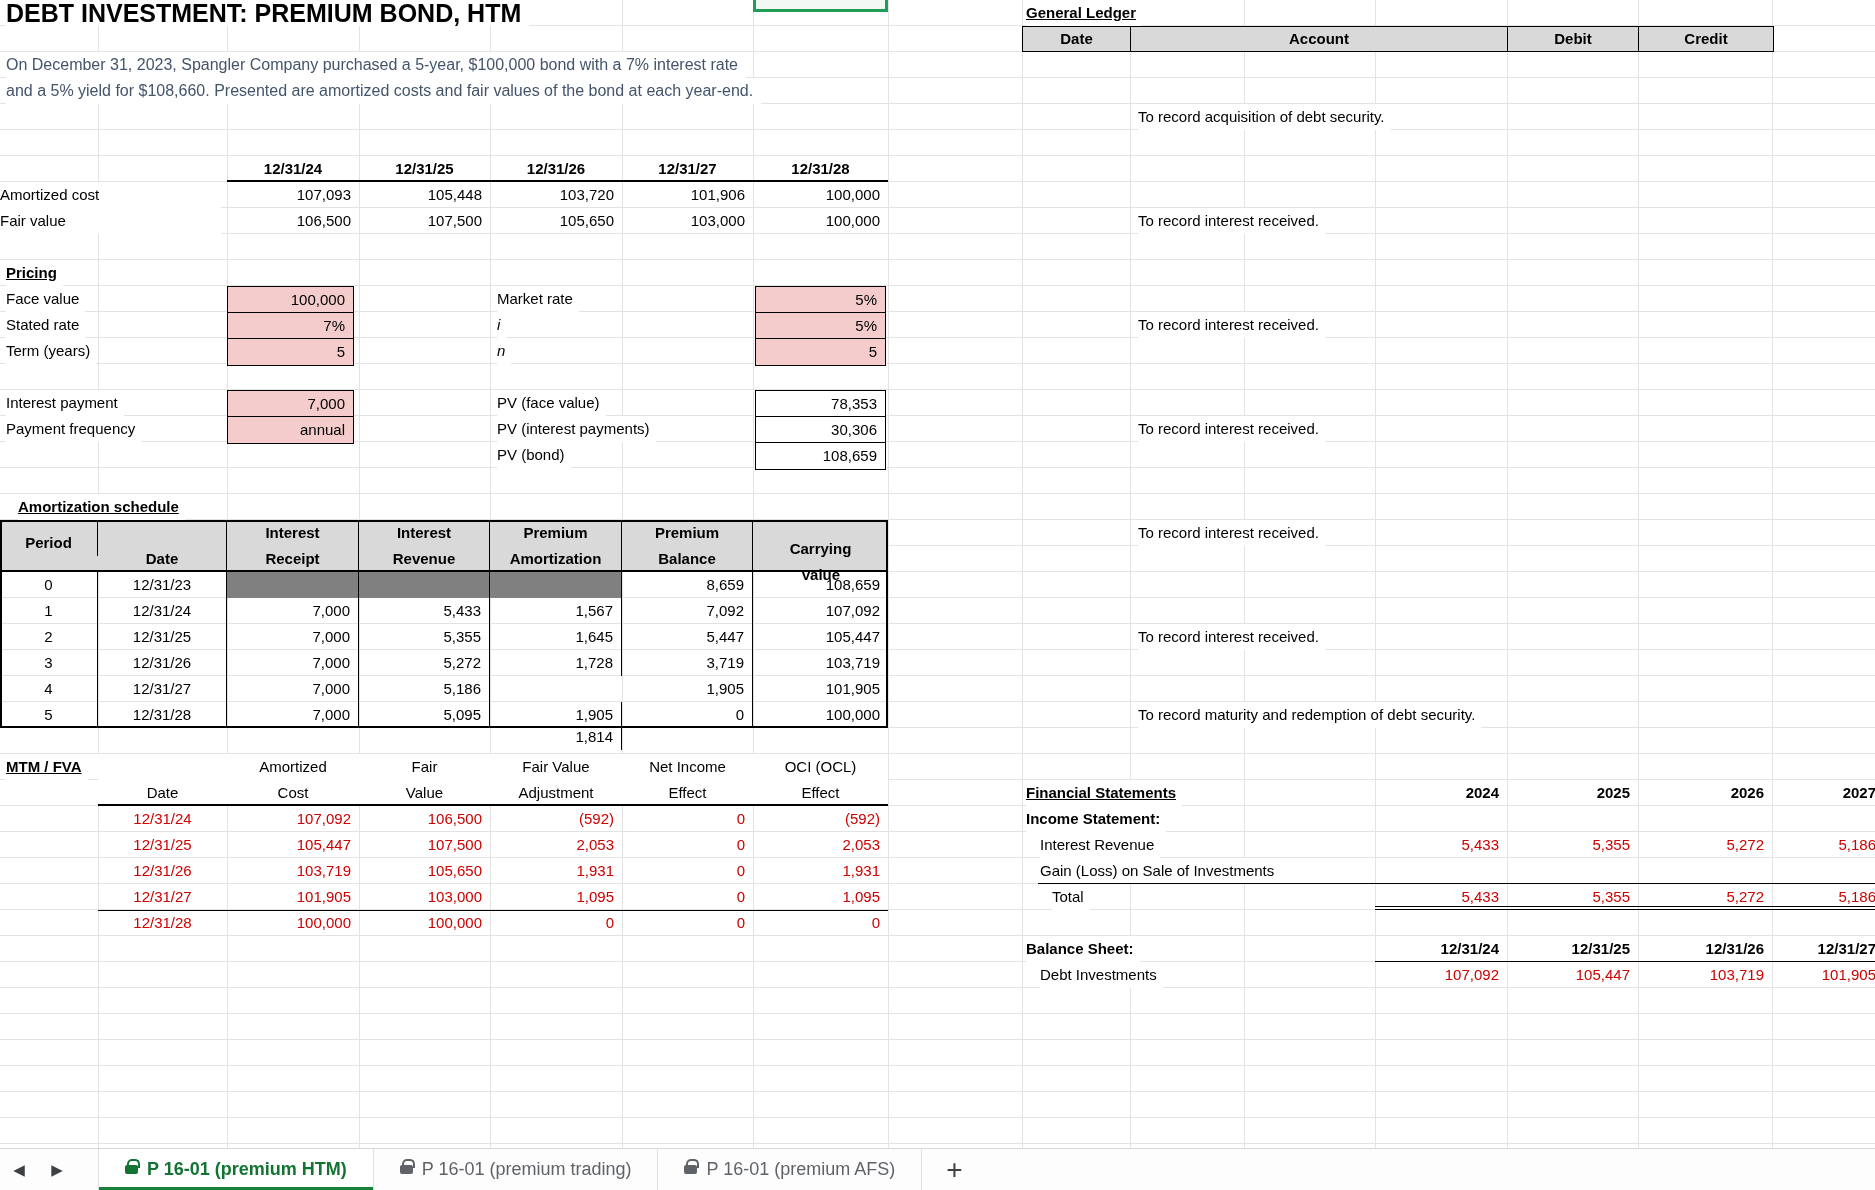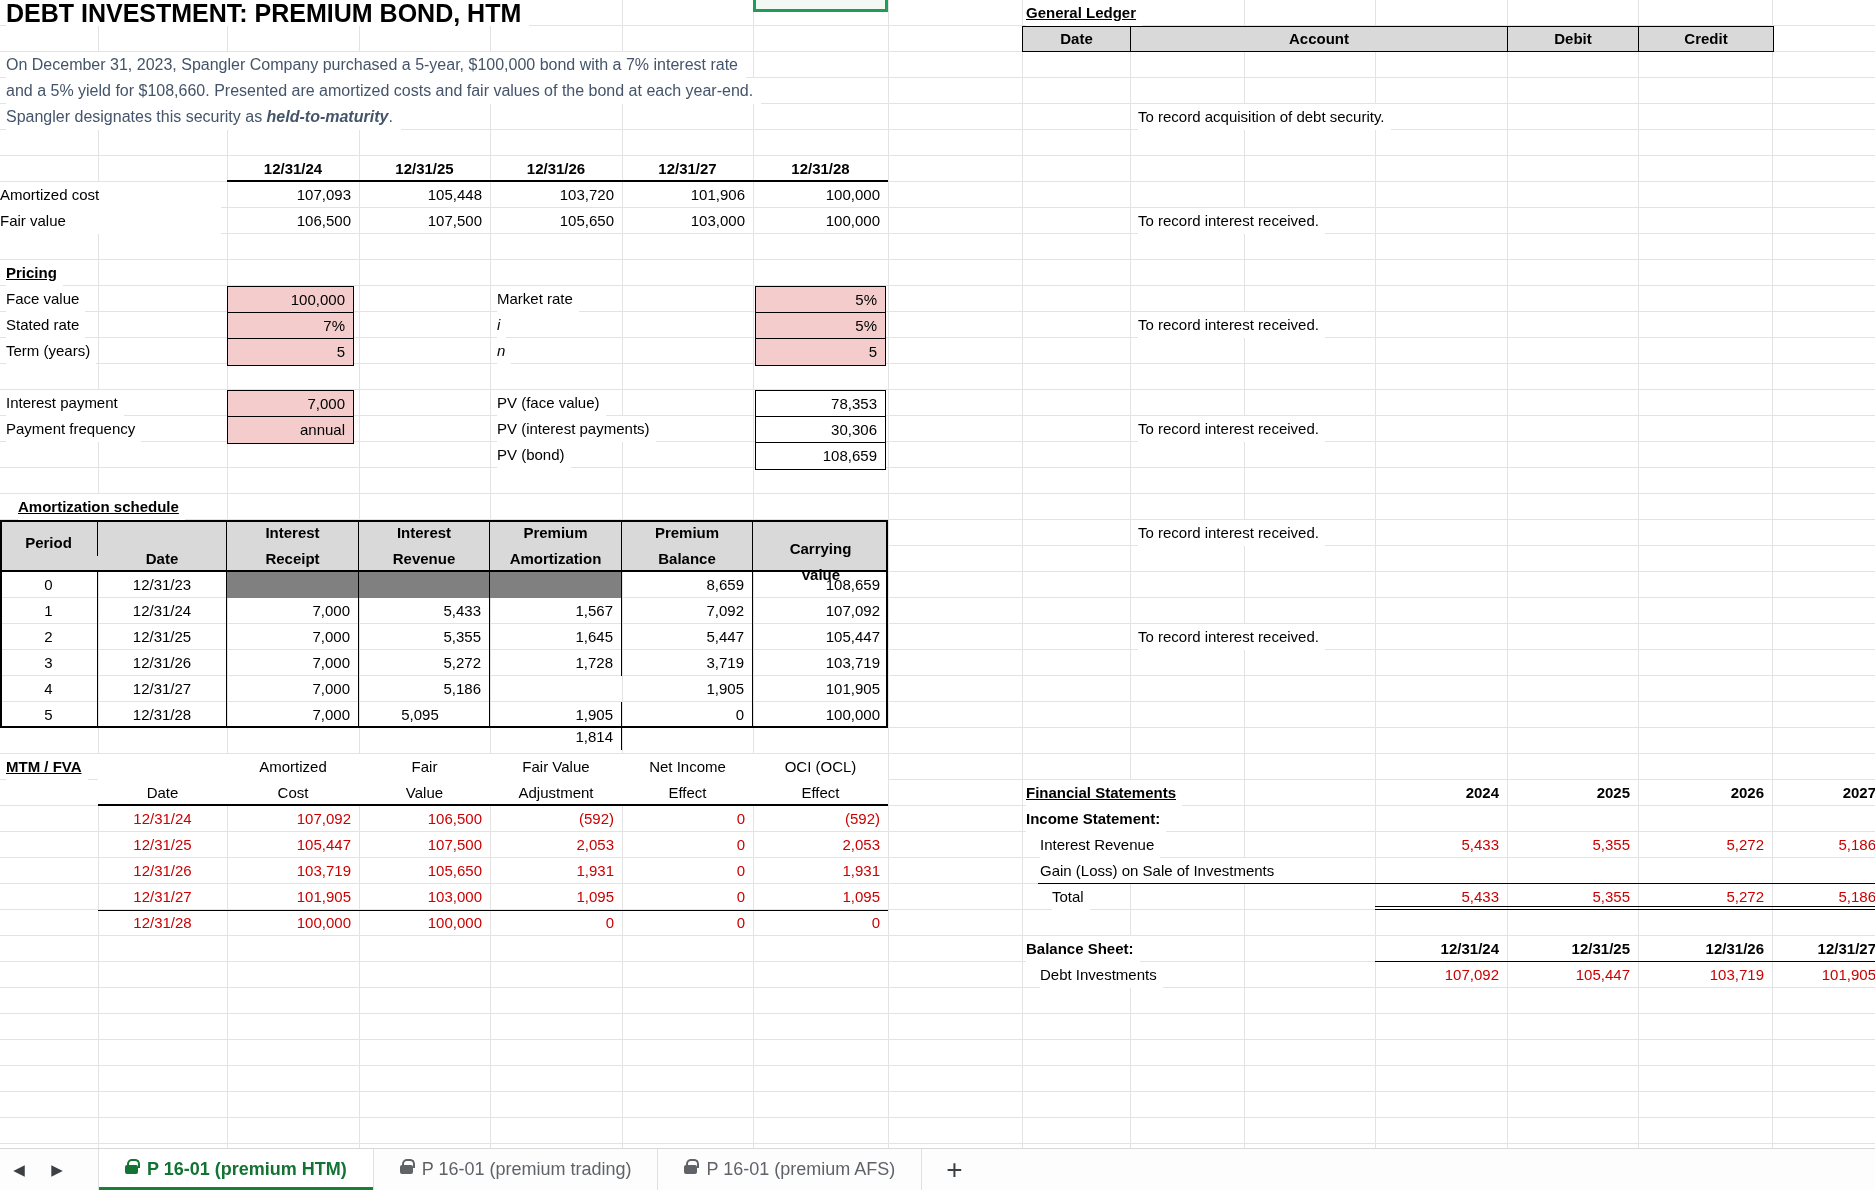--- a/index.html
+++ b/index.html
@@ -69,21 +69,20 @@
       <div class="vline" style="left: 1638px;"></div>
       <div class="vline" style="left: 1772px;"></div>
     </div>
 
   <div class="selbox" style="left:753px;top:-8px;width:135px;height:20px"></div>
 
   <div class="cell title" style="left:6px;top:0px">DEBT INVESTMENT: PREMIUM BOND, HTM</div>
 
   <div class="cell desc" style="left:6px;top:52px">On December 31, 2023, Spangler Company purchased a 5-year, $100,000 bond with a 7% interest rate</div>
   <div class="cell desc" style="left:6px;top:78px">and a 5% yield for $108,660. Presented are amortized costs and fair values of the bond at each year-end.</div>
-  <div class="cell desc" style="left:6px;top:104px"><span>Spangler designates this security as </span><span class="em">held-to-maturity</span><span>.</span></div>
 
   <div class="cell heading" style="left:1026px;top:0px">General Ledger</div>
   <div class="glheader" style="left:1022px;top:26px">
     <div class="ghc" style="width:108px">Date</div>
     <div class="ghc" style="width:377px">Account</div>
     <div class="ghc" style="width:131px">Debit</div>
     <div class="ghc" style="width:134px">Credit</div>
   </div>
 
   <div class="cell heading" style="left:6px;top:260px">Pricing</div>
@@ -215,21 +214,21 @@
     <div class="cell ctr" style="left: 0px; top: 676px; width: 98px; border-right: 1px solid rgb(0, 0, 0);">4</div>
     <div class="cell ctr" style="left: 98px; top: 676px; width: 129px; border-right: 1px solid rgb(0, 0, 0);">12/31/27</div>
     <div class="cell num" style="left: 227px; top: 676px; width: 132px; border-right: 1px solid rgb(0, 0, 0);">7,000</div>
     <div class="cell num" style="left: 359px; top: 676px; width: 131px; border-right: 1px solid rgb(0, 0, 0);">5,186</div>
     <div class="cell num" style="left: 490px; top: 676px; width: 132px; border-right: 1px solid rgb(0, 0, 0); margin-top: 48px;">1,814</div>
     <div class="cell num" style="left: 622px; top: 676px; width: 131px; border-right: 1px solid rgb(0, 0, 0);">1,905</div>
     <div class="cell num" style="left: 753px; top: 676px; width: 135px;">101,905</div>
     <div class="cell ctr" style="left: 0px; top: 702px; width: 98px; border-right: 1px solid rgb(0, 0, 0);">5</div>
     <div class="cell ctr" style="left: 98px; top: 702px; width: 129px; border-right: 1px solid rgb(0, 0, 0);">12/31/28</div>
     <div class="cell num" style="left: 227px; top: 702px; width: 132px; border-right: 1px solid rgb(0, 0, 0);">7,000</div>
-    <div class="cell num" style="left: 359px; top: 702px; width: 131px; border-right: 1px solid rgb(0, 0, 0); text-align: center;">5,095</div>
+    <div class="cell num" style="left: 359px; top: 702px; width: 131px; border-right: 1px solid rgb(0, 0, 0);">5,095</div>
     <div class="cell num" style="left: 490px; top: 702px; width: 132px; border-right: 1px solid rgb(0, 0, 0);">1,905</div>
     <div class="cell num" style="left: 622px; top: 702px; width: 131px; border-right: 1px solid rgb(0, 0, 0);">0</div>
     <div class="cell num" style="left: 753px; top: 702px; width: 135px;">100,000</div>
     <div class="tborder" style="left: 0px; top: 520px; width: 888px; height: 208px;"></div>
     <div class="cell h2" style="left: 98px; top: 754px; width: 129px; height: 52px; background: rgb(255, 255, 255);">
       <div></div>
       <div>Date</div>
     </div>
     <div class="cell h2" style="left: 227px; top: 754px; width: 132px; height: 52px; background: rgb(255, 255, 255);">
       <div>Amortized</div>
@@ -282,20 +281,21 @@
     <div class="cell num red" style="left: 490px; top: 910px; width: 132px;">0</div>
     <div class="cell num red" style="left: 622px; top: 910px; width: 131px;">0</div>
     <div class="cell num red" style="left: 753px; top: 910px; width: 135px;">0</div>
     <div class="hl" style="left: 98px; top: 910px; width: 790px;"></div>
     <div class="cell lbl" style="left: 1138px; top: 104px;">To record acquisition of debt security.</div>
     <div class="cell lbl" style="left: 1138px; top: 208px;">To record interest received.</div>
     <div class="cell lbl" style="left: 1138px; top: 312px;">To record interest received.</div>
     <div class="cell lbl" style="left: 1138px; top: 416px;">To record interest received.</div>
     <div class="cell lbl" style="left: 1138px; top: 520px;">To record interest received.</div>
     <div class="cell lbl" style="left: 1138px; top: 624px;">To record interest received.</div>
+    <div class="cell lbl" style="left: 1138px; top: 702px;">To record maturity and redemption of debt security.</div>
     <div class="cell num bold" style="left: 1375px; top: 780px; width: 132px;">2024</div>
     <div class="cell num bold" style="left: 1507px; top: 780px; width: 131px;">2025</div>
     <div class="cell num bold" style="left: 1638px; top: 780px; width: 134px;">2026</div>
     <div class="cell num bold" style="left: 1772px; top: 780px; width: 112px;">2027</div>
     <div class="cell num red" style="left: 1375px; top: 832px; width: 132px;">5,433</div>
     <div class="cell num red" style="left: 1507px; top: 832px; width: 131px;">5,355</div>
     <div class="cell num red" style="left: 1638px; top: 832px; width: 134px;">5,272</div>
     <div class="cell num red" style="left: 1772px; top: 832px; width: 112px;">5,186</div>
     <div class="cell num red" style="left: 1375px; top: 884px; width: 132px;">5,433</div>
     <div class="cell num red" style="left: 1507px; top: 884px; width: 131px;">5,355</div>

